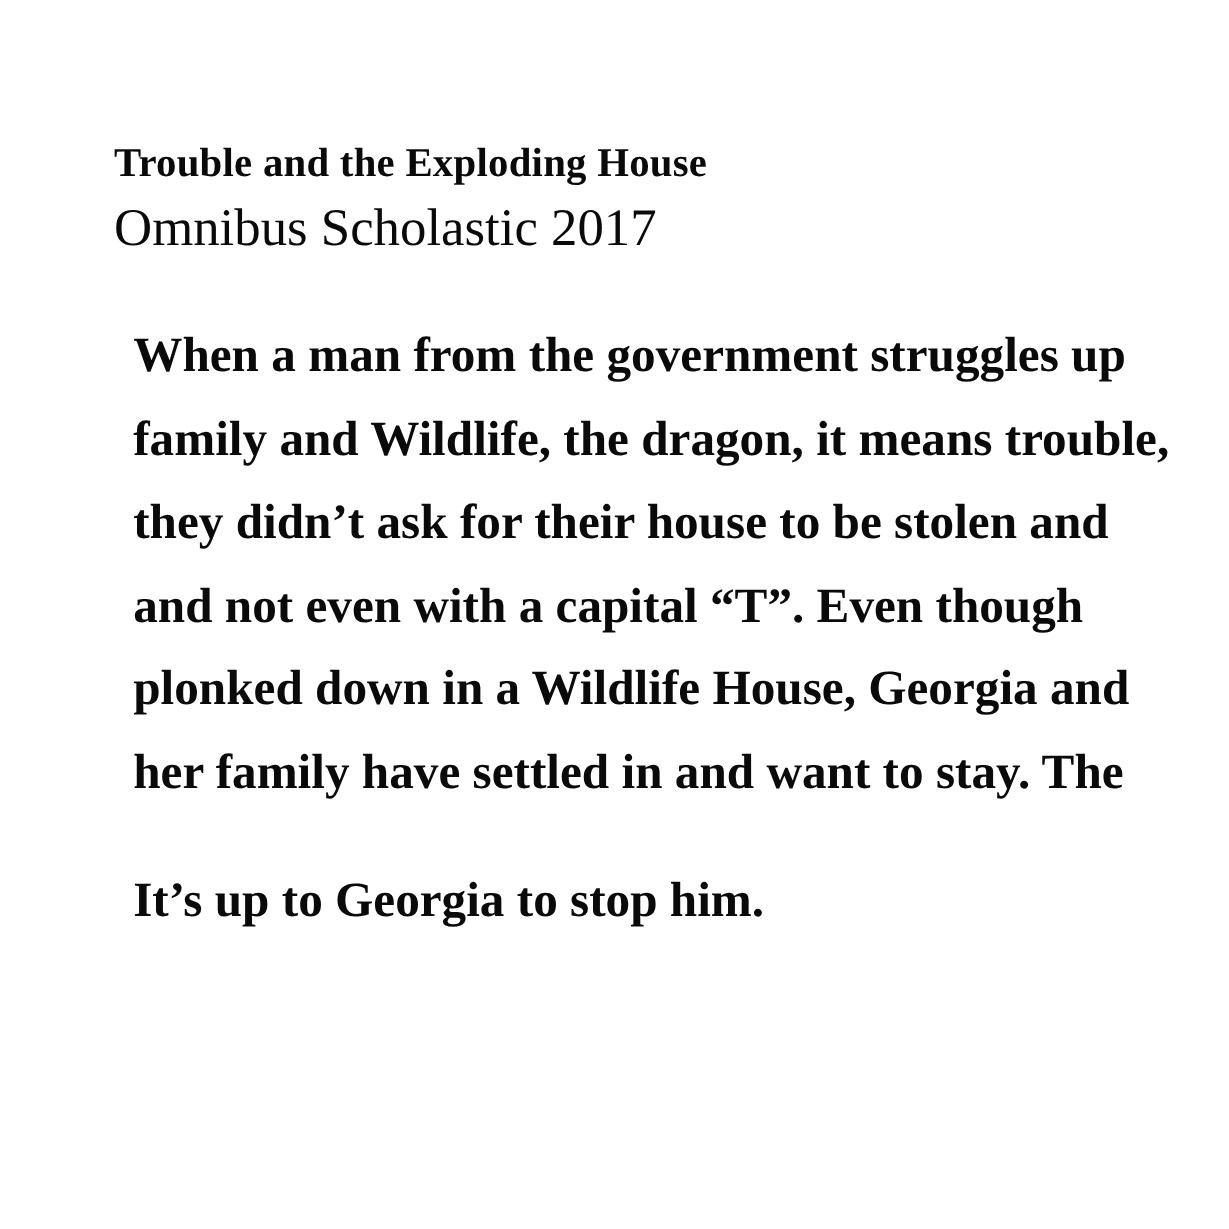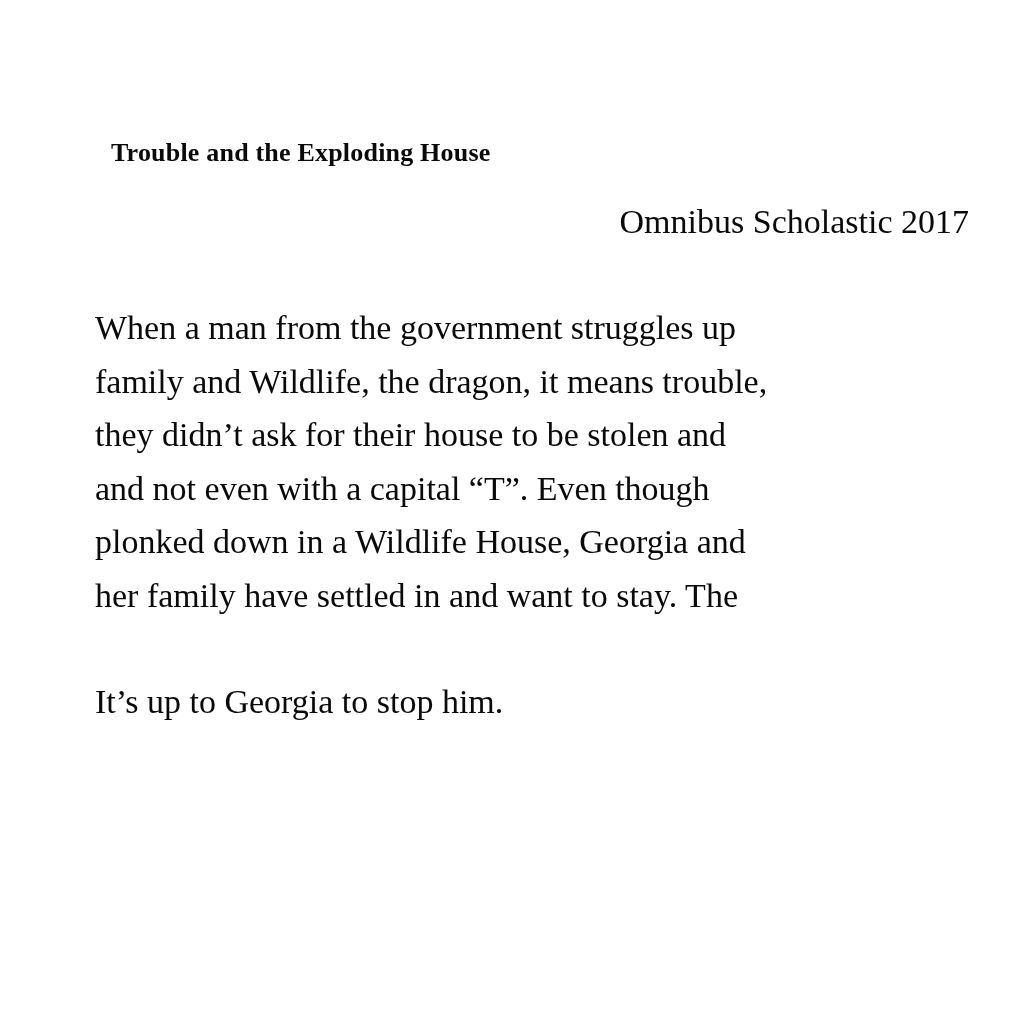--- a/index.html
+++ b/index.html
@@ -15,41 +15,40 @@
     color: #0a0a0a;
   }
   .page {
     box-sizing: border-box;
     width: 1024px;
     height: 1024px;
     padding: 110px 55px 0 95px;
     background: #ffffff;
   }
   .book-title {
-    margin: 16px;
-    font-size: 26px;
+    margin: 0;
+    font-size: 34px;
     font-weight: 700;
     line-height: 53px;
     letter-spacing: 0.2px;
   }
   .publisher-line {
     margin: 0;
-    font-size: 34px;
+    font-size: 44px;
     font-weight: 400;
     line-height: 53px;
-    text-align: right;
   }
   .synopsis {
     margin: 53px 0 0 0;
   }
   .synopsis-line,
   .closing-line {
-    margin: 0;
-    font-size: 34px;
-    font-weight: 400;
+    margin: 16px;
+    font-size: 41px;
+    font-weight: 700;
     line-height: 53.5px;
     white-space: nowrap;
   }
   .closing {
     margin: 53px 0 0 0;
   }
 </style>
 </head>
 <body>
 

